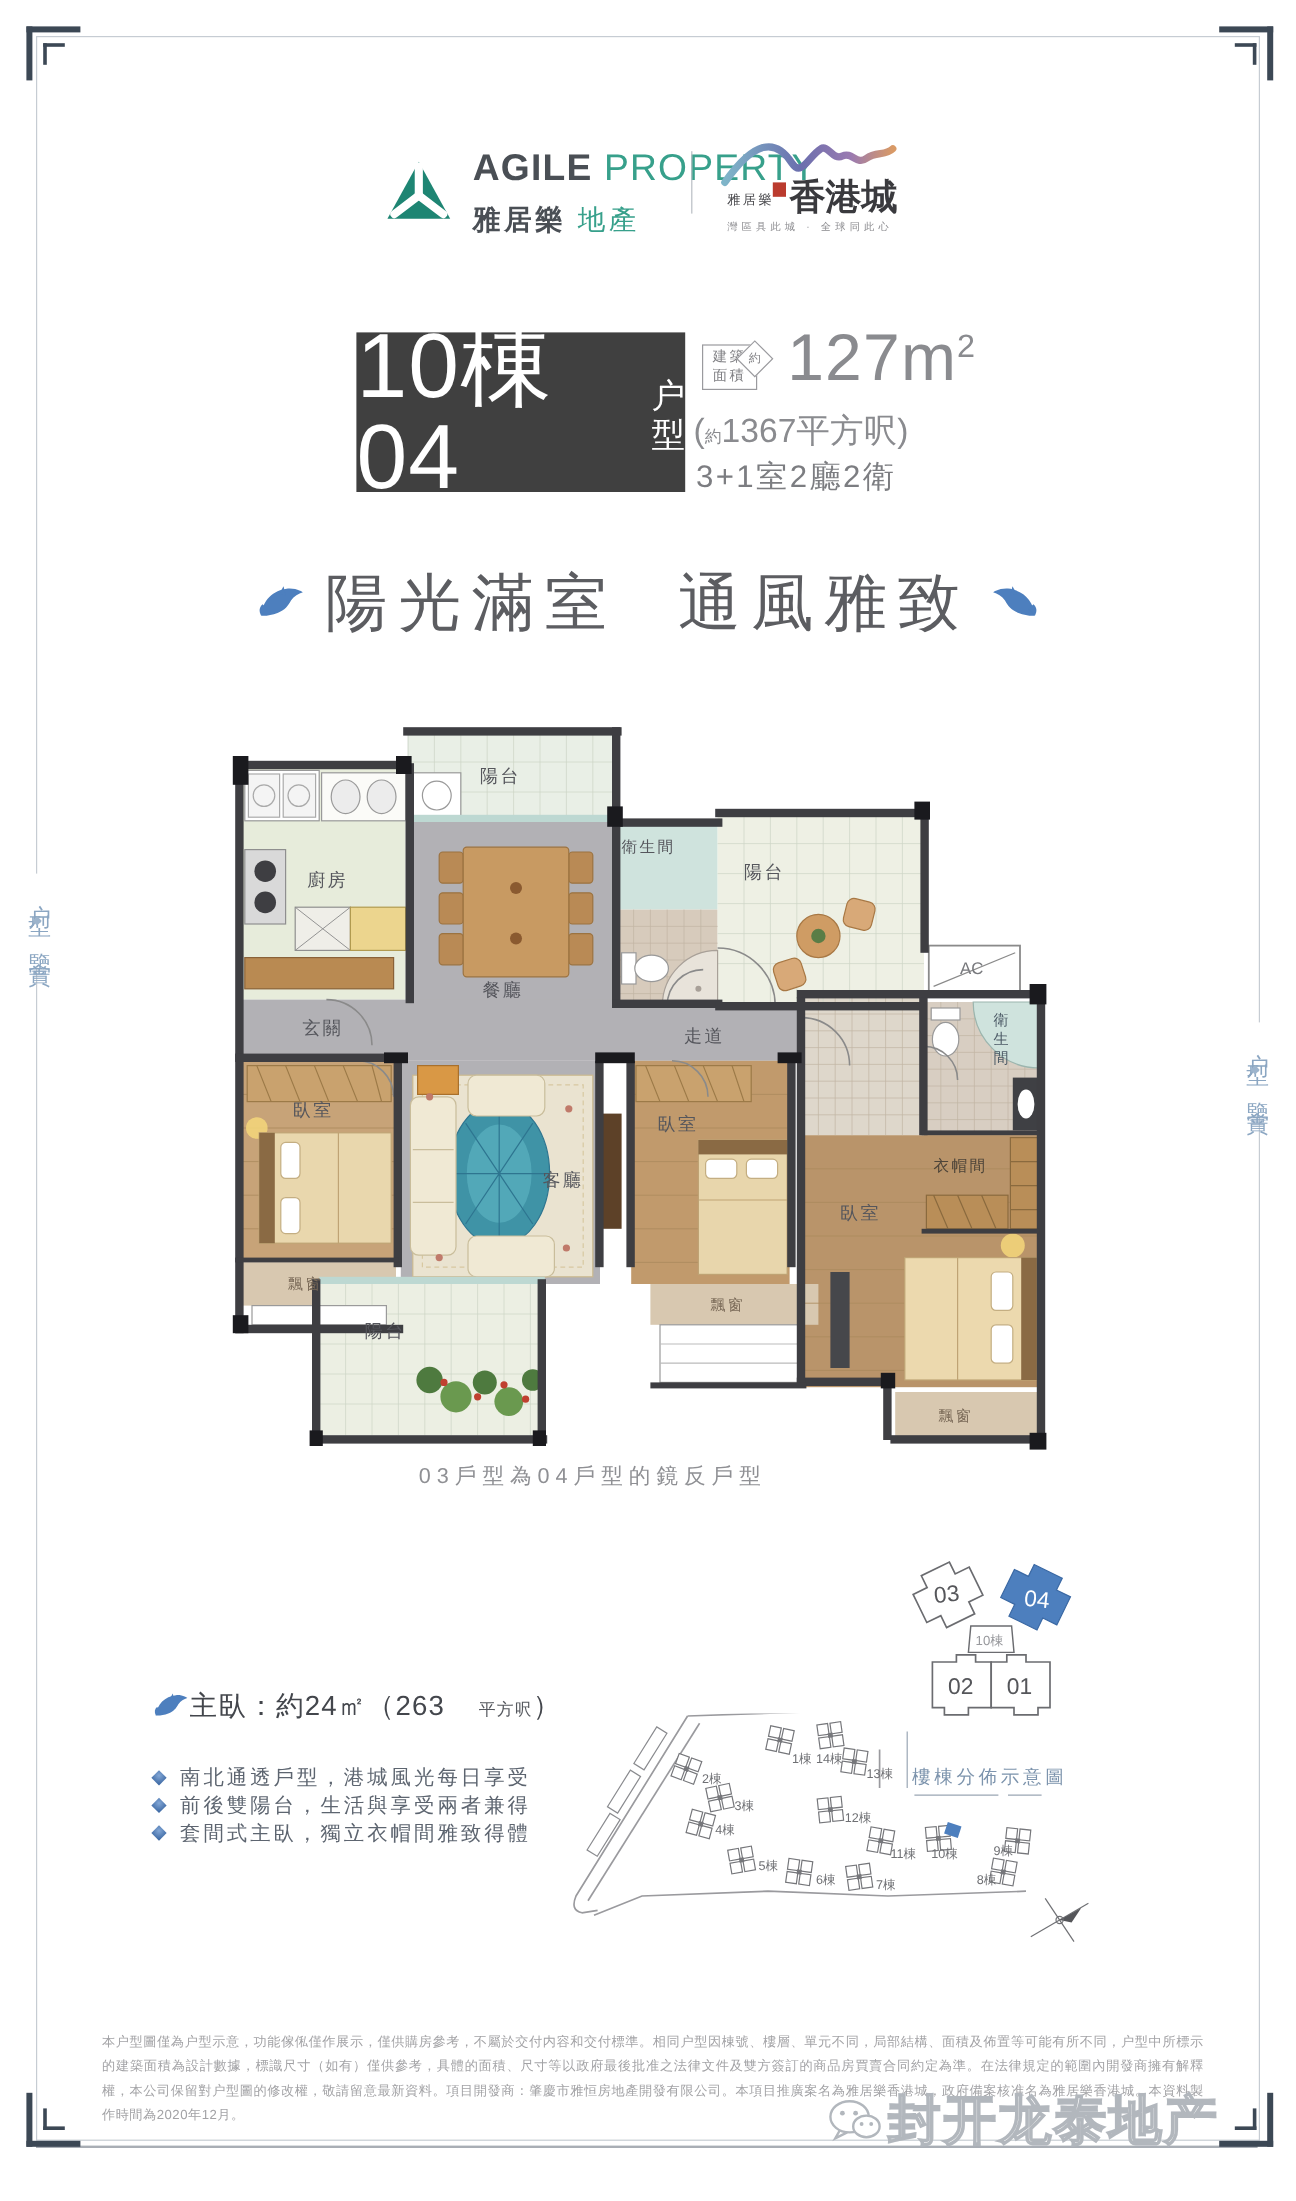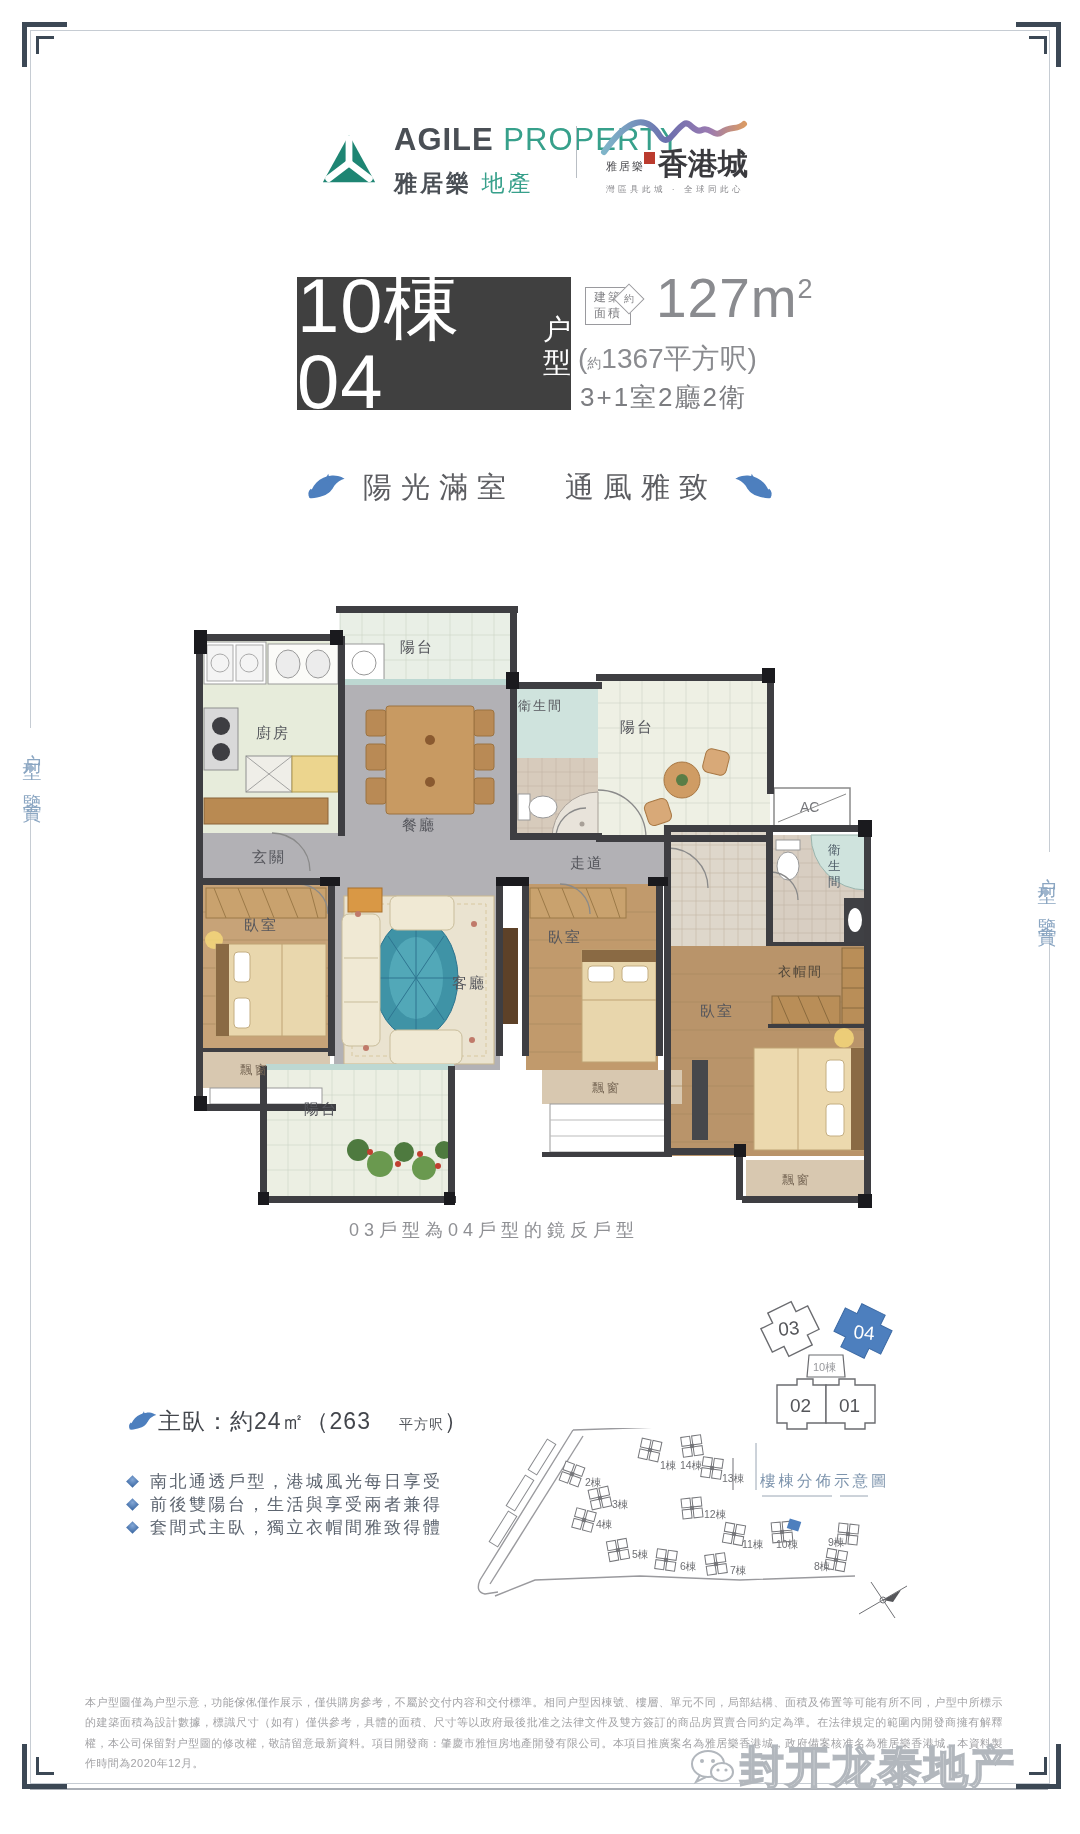--- a/index.html
+++ b/index.html
@@ -44,21 +44,21 @@
   .area-approx{left:618px;top:288px;width:20px;height:20px;border:1px solid #9a9a9e;
       transform:rotate(45deg);background:#fff;display:flex;align-items:center;justify-content:center;}
   .area-approx span{transform:rotate(-45deg);font-size:10px;color:#808084;}
   .area-main{left:656px;top:266px;font-size:55px;color:#8a8b8f;letter-spacing:1px;}
   .area-main sup{font-size:27px;}
   .area-paren{left:578px;top:340px;font-size:28px;color:#8a8b8f;}
   .area-paren .small{font-size:14px;}
   .area-spec{left:580px;top:380px;font-size:26px;color:#7c7d81;letter-spacing:2px;}
   
   .slogan{left:0;top:468px;width:1080px;display:flex;align-items:center;justify-content:center;gap:16px;}
-  .slogan .txt{font-size:29px;color:#5c5d61;letter-spacing:9px;font-family:Liberation Serif, serif;}
+  .slogan .txt{font-size:52px;color:#5c5d61;letter-spacing:9px;font-family:Liberation Serif, serif;}
   .slogan .gap{width:18px;}
   
   .plan-caption{left:0;top:1218px;width:988px;text-align:center;font-size:18px;
       letter-spacing:5px;color:#8f9094;}
   .master-line{left:128px;top:1406px;display:flex;align-items:center;
       font-size:23px;color:#43464c;letter-spacing:1px;}
   .master-line .small{font-size:14px;color:#55585e;padding-top:6px;margin-left:28px;}
   .features{left:128px;top:1470px;display:flex;flex-direction:column;}
   .feat{display:flex;align-items:center;gap:13px;font-size:17px;color:#5d6570;letter-spacing:2.5px;}
   .feat .bullet{width:9px;height:9px;transform:rotate(45deg);flex:0 0 9px;

